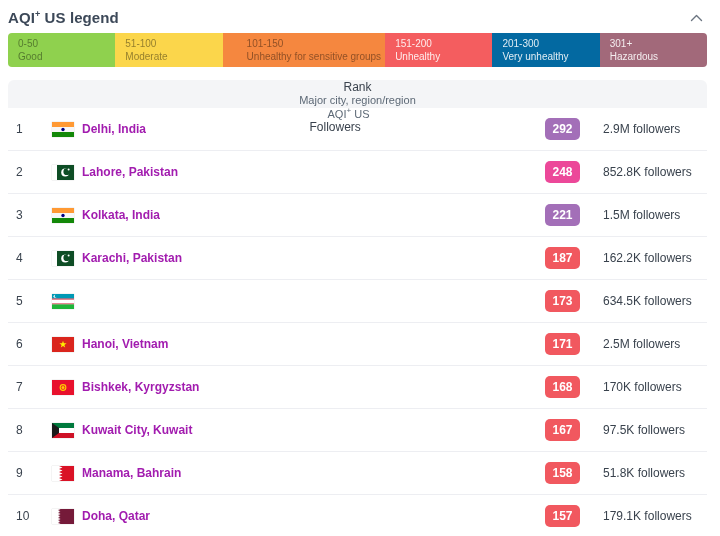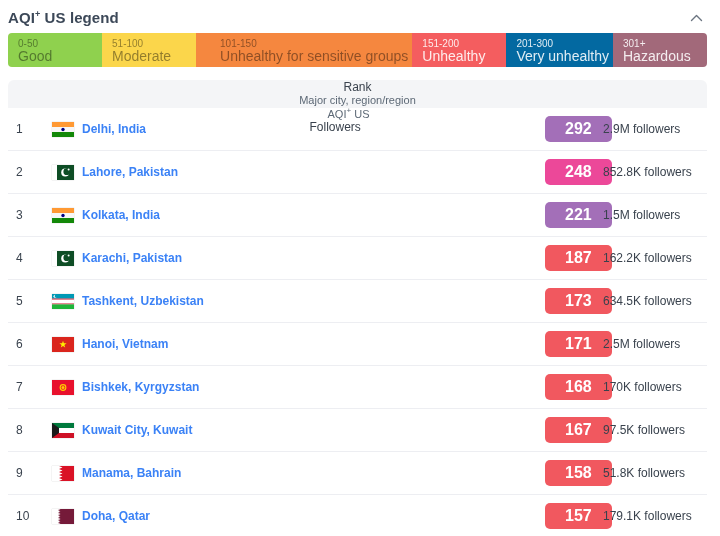--- a/index.html
+++ b/index.html
@@ -9,37 +9,37 @@
   
   .title-row{height:24px;margin-top:5px;display:flex;align-items:center;justify-content:space-between;}
   .page-title{margin:0;font-size:15px;font-weight:600;color:#3c4858;letter-spacing:.1px;}
   .page-title sup{font-size:9px;font-weight:600;}
   .collapse-btn{background:none;border:none;padding:2px 4px;cursor:pointer;display:flex;align-items:center;}
 
   
   .legend{display:flex;height:34px;margin-top:4px;border-radius:4px;overflow:hidden;}
   .legend-seg{flex:1;box-sizing:border-box;padding:4px 4px 0 10px;}
   .legend-range{font-size:10px;line-height:13px;white-space:nowrap;}
-  .legend-label{font-size:14px;line-height:13px;white-space:nowrap;}
+  .legend-label{font-size:10px;line-height:13px;white-space:nowrap;}
   .legend-seg.dark .legend-range,.legend-seg.dark .legend-label{color:rgba(0,0,0,0.42);}
   .legend-seg.light .legend-range,.legend-seg.light .legend-label{color:rgba(255,255,255,0.88);}
 
   
   .table{margin-top:13px;}
   .thead{height:28px;background:#f4f5f7;border-radius:6px 6px 0 0;display:flex;align-items:center;font-size:11px;color:#5d6976;flex-direction:column;}
   .thead sup{font-size:8px;}
   .row{height:43px;box-sizing:border-box;display:flex;align-items:center;border-bottom:1px solid #edeef2;background:#fff;cursor:pointer;}
   .col-rank{width:44px;box-sizing:border-box;padding-left:8px;font-size:12px;color:#3a434e;}
   .col-city{flex:1;display:flex;align-items:center;gap:8px;min-width:0;}
   .col-aqi{width:60px;box-sizing:border-box;}
   .col-followers{width:104px;margin-left:8px;font-size:12px;color:#39424d;white-space:nowrap;}
   .flag{width:22px;height:15px;display:inline-block;flex:0 0 22px;line-height:0;box-shadow:0 0 1px rgba(0,0,0,.25);}
   .flag svg{display:block;}
-  .city-name{font-size:12px;font-weight:700;color:#3b82f6;white-space:nowrap;}
-  .aqi-badge{display:inline-block;min-width:35px;box-sizing:border-box;margin-left:10px;padding:4px 20px;border-radius:5px;text-align:center;font-size:16px;font-weight:700;color:#ffffff;}
+  .city-name{font-size:12px;font-weight:700;color:#a21caf;white-space:nowrap;}
+  .aqi-badge{display:inline-block;min-width:35px;box-sizing:border-box;margin-left:10px;padding:4px 4px;border-radius:5px;text-align:center;font-size:12px;font-weight:700;color:#ffffff;}
 </style>
 </head>
 <body>
 
 <div class="page">
 
   <div class="title-row">
     <h2 class="page-title"><span>AQI</span><sup>+</sup><span> US legend</span></h2>
     <button class="collapse-btn">
       <span>
@@ -166,21 +166,20 @@
               <svg width="22" height="15">
                 <rect width="22" height="15" fill="#ffffff"></rect>
                 <rect width="22" height="4.6" fill="#0099b5"></rect>
                 <rect y="4.6" width="22" height="0.9" fill="#ce1126"></rect>
                 <rect y="9.5" width="22" height="0.9" fill="#ce1126"></rect>
                 <rect y="10.4" width="22" height="4.6" fill="#1eb53a"></rect>
                 <circle cx="3" cy="2.3" r="1.5" fill="#ffffff"></circle>
                 <circle cx="3.9" cy="2.1" r="1.3" fill="#0099b5"></circle>
               </svg>
             </span>
-      <span class="city-name">Tashkent, Uzbekistan</span>
     </div>
     <div class="col-aqi">
       <span class="aqi-badge" style="background: rgb(241, 88, 95);">173</span>
     </div>
     <div class="col-followers">634.5K followers</div>
   </div>
         <div class="row">
     <div class="col-rank">6</div>
     <div class="col-city">
       <span class="flag">

